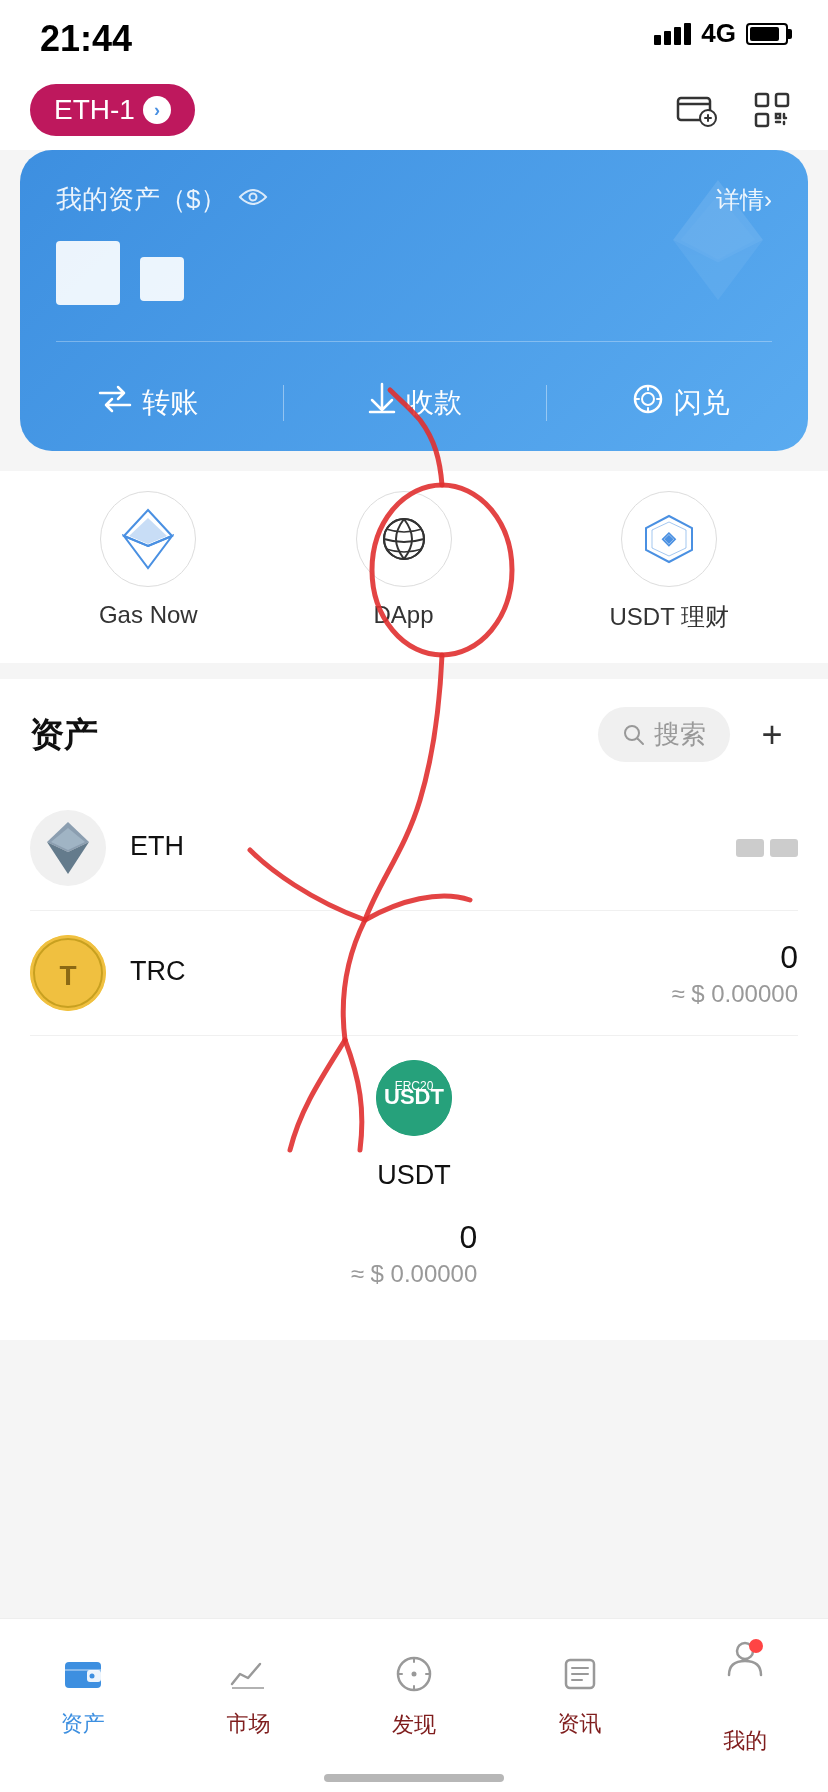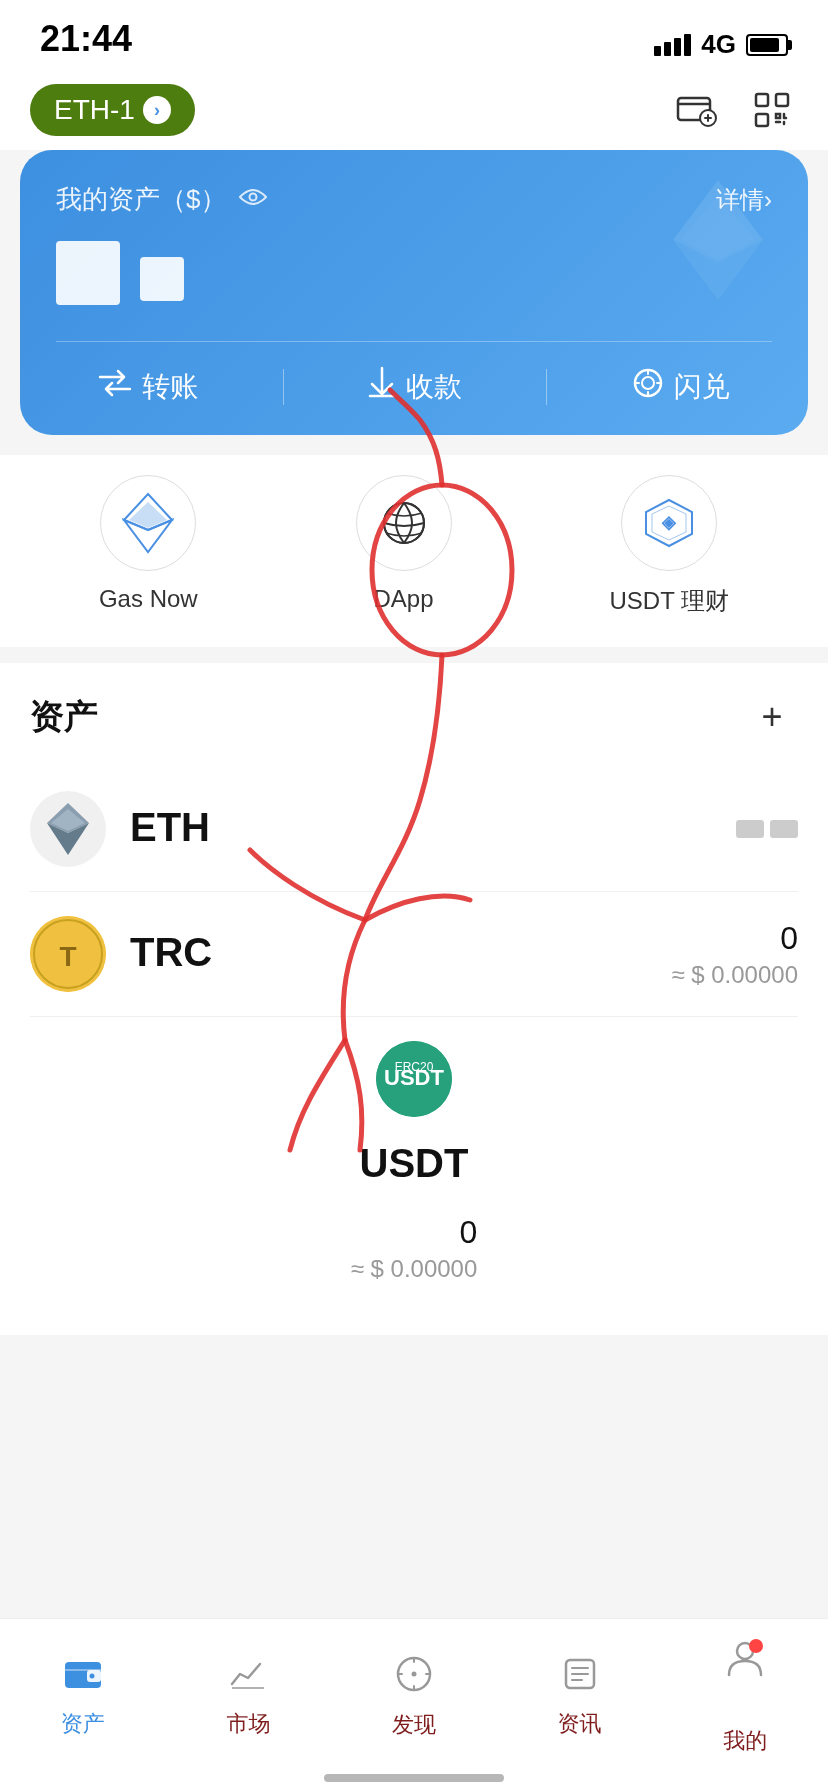--- a/index.html
+++ b/index.html
@@ -10,21 +10,21 @@
       background: #f5f5f5;
       font-family: -apple-system, 'PingFang SC', 'Helvetica Neue', sans-serif;
       position: relative;
       overflow-x: hidden;
     }
 
     
     .status-bar {
       display: flex;
       justify-content: space-between;
-      align-items: flex-end;
+      align-items: flex-start;
       padding: 18px 40px 10px;
       background: #fff;
     }
     .status-time {
       font-size: 36px;
       font-weight: 600;
       color: #000;
     }
     .status-icons {
       display: flex;
@@ -83,21 +83,21 @@
       display: flex;
       justify-content: space-between;
       align-items: center;
       padding: 14px 30px;
       background: #fff;
     }
     .network-badge {
       display: flex;
       align-items: center;
       gap: 8px;
-      background: #4d7c0f;
+      background: #be185d;
       color: #fff;
       border-radius: 50px;
       padding: 10px 24px;
       font-size: 28px;
       font-weight: 500;
     }
     .network-badge .chevron {
       width: 28px;
       height: 28px;
       background: #fff;
@@ -184,21 +184,21 @@
       height: 44px;
       background: rgba(255,255,255,0.9);
       border-radius: 4px;
       margin-bottom: 4px;
     }
     .asset-actions {
       display: flex;
       justify-content: space-around;
       align-items: center;
       border-top: 1px solid rgba(255,255,255,0.3);
-      padding-top: 24px;
+      padding-top: 40px;
     }
     .asset-action {
       display: flex;
       align-items: center;
       gap: 10px;
       color: #fff;
       font-size: 28px;
     }
     .asset-action-divider {
       width: 1px;
@@ -308,22 +308,22 @@
     .asset-logo.trc-logo {
       background: #f5c842;
     }
     .asset-logo.usdt-logo {
       background: #26a17b;
     }
     .asset-info {
       flex: 1;
     }
     .asset-name {
-      font-size: 40px;
-      font-weight: 700;
+      font-size: 27px;
+      font-weight: 400;
       color: #111;
       margin-bottom: 4px;
     }
     .asset-right {
       text-align: right;
     }
     .asset-balance {
       font-size: 32px;
       font-weight: 500;
       color: #111;
@@ -561,20 +561,27 @@
       </svg>
     </div>
     <span class="quick-action-label">USDT 理财</span>
   </div>
 </div>
 
 <div class="assets-section">
   <div class="assets-header">
     <span class="assets-title">资产</span>
     <div class="assets-actions">
+      <div class="search-box">
+        <svg width="24" height="24" viewBox="0 0 24 24" fill="none">
+          <circle cx="10" cy="10" r="7" stroke="#999" stroke-width="2"></circle>
+          <path d="M15.5 15.5 L21 21" stroke="#999" stroke-width="2" stroke-linecap="round"></path>
+        </svg>
+        <span>搜索</span>
+      </div>
       <div class="add-button">
         <span>+</span>
       </div>
     </div>
   </div>
 
   <div class="asset-item">
     <div class="asset-logo eth-logo">
       <svg width="46" height="56" viewBox="0 0 46 56" fill="none">
         <path d="M23 2 L44 22 L23 32 L2 22Z" fill="#8B9EB0"></path>

